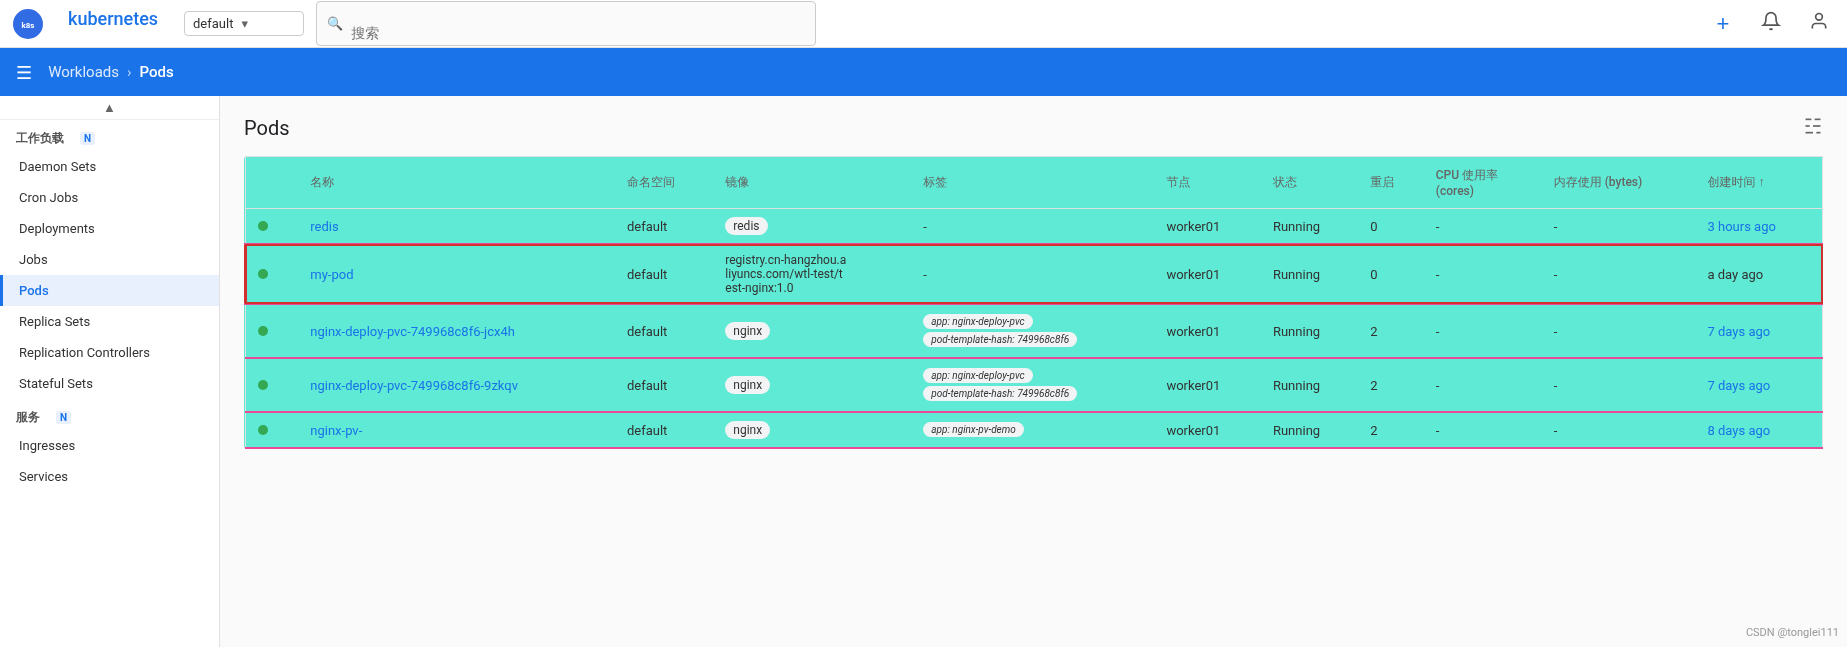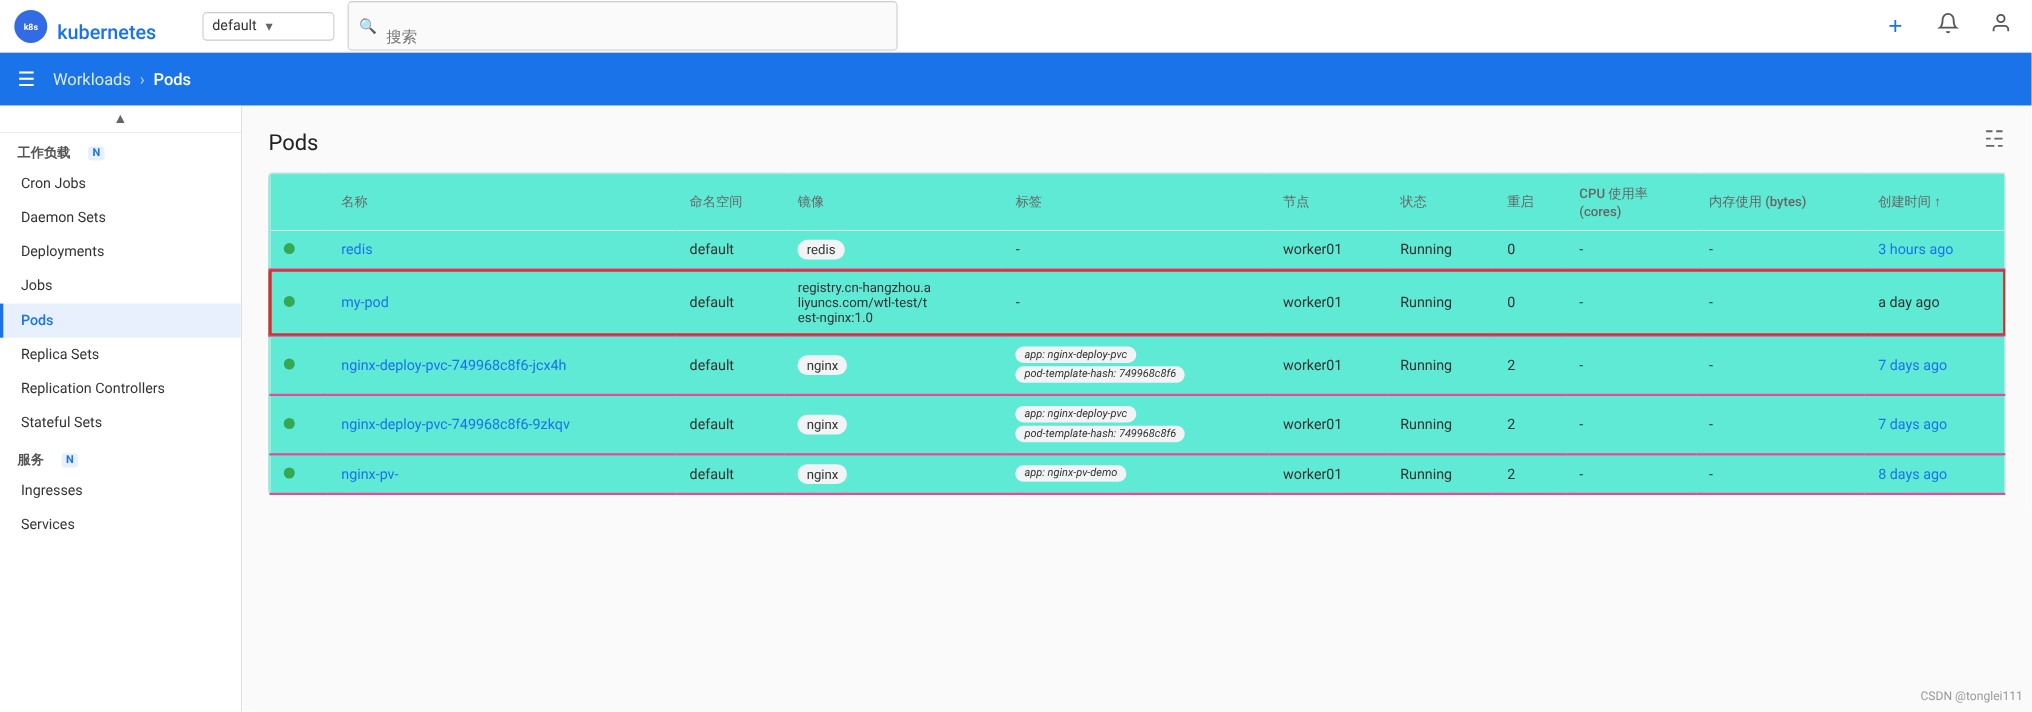--- a/index.html
+++ b/index.html
@@ -10,22 +10,22 @@
       display: flex;
       align-items: center;
       background: #fff;
       border-bottom: 1px solid #e0e0e0;
       height: 48px;
       padding: 0 12px;
       gap: 12px;
     }
     .top-nav-logo {
       display: flex;
-      align-items: flex-end;
-      gap: 8px;
+      align-items: flex-start;
+      gap: 24px;
       font-size: 18px;
       font-weight: 500;
       color: #1a73e8;
       min-width: 160px;
     }
     .k8s-logo {
       width: 32px;
       height: 32px;
     }
     .top-nav-select {
@@ -312,24 +312,24 @@
 
   <aside class="sidebar">
     <div class="sidebar-scroll-btn">▲</div>
 
     <div class="sidebar-section-label">
       <span>工作负载</span>
       <span class="badge-n">N</span>
     </div>
 
     <div class="sidebar-item">
+      <span>Daemon Sets</span>
+    </div>
+    <div class="sidebar-item">
       <span>Cron Jobs</span>
-    </div>
-    <div class="sidebar-item">
-      <span>Daemon Sets</span>
     </div>
     <div class="sidebar-item">
       <span>Deployments</span>
     </div>
     <div class="sidebar-item">
       <span>Jobs</span>
     </div>
     <div class="sidebar-item active">
       <span>Pods</span>
     </div>

